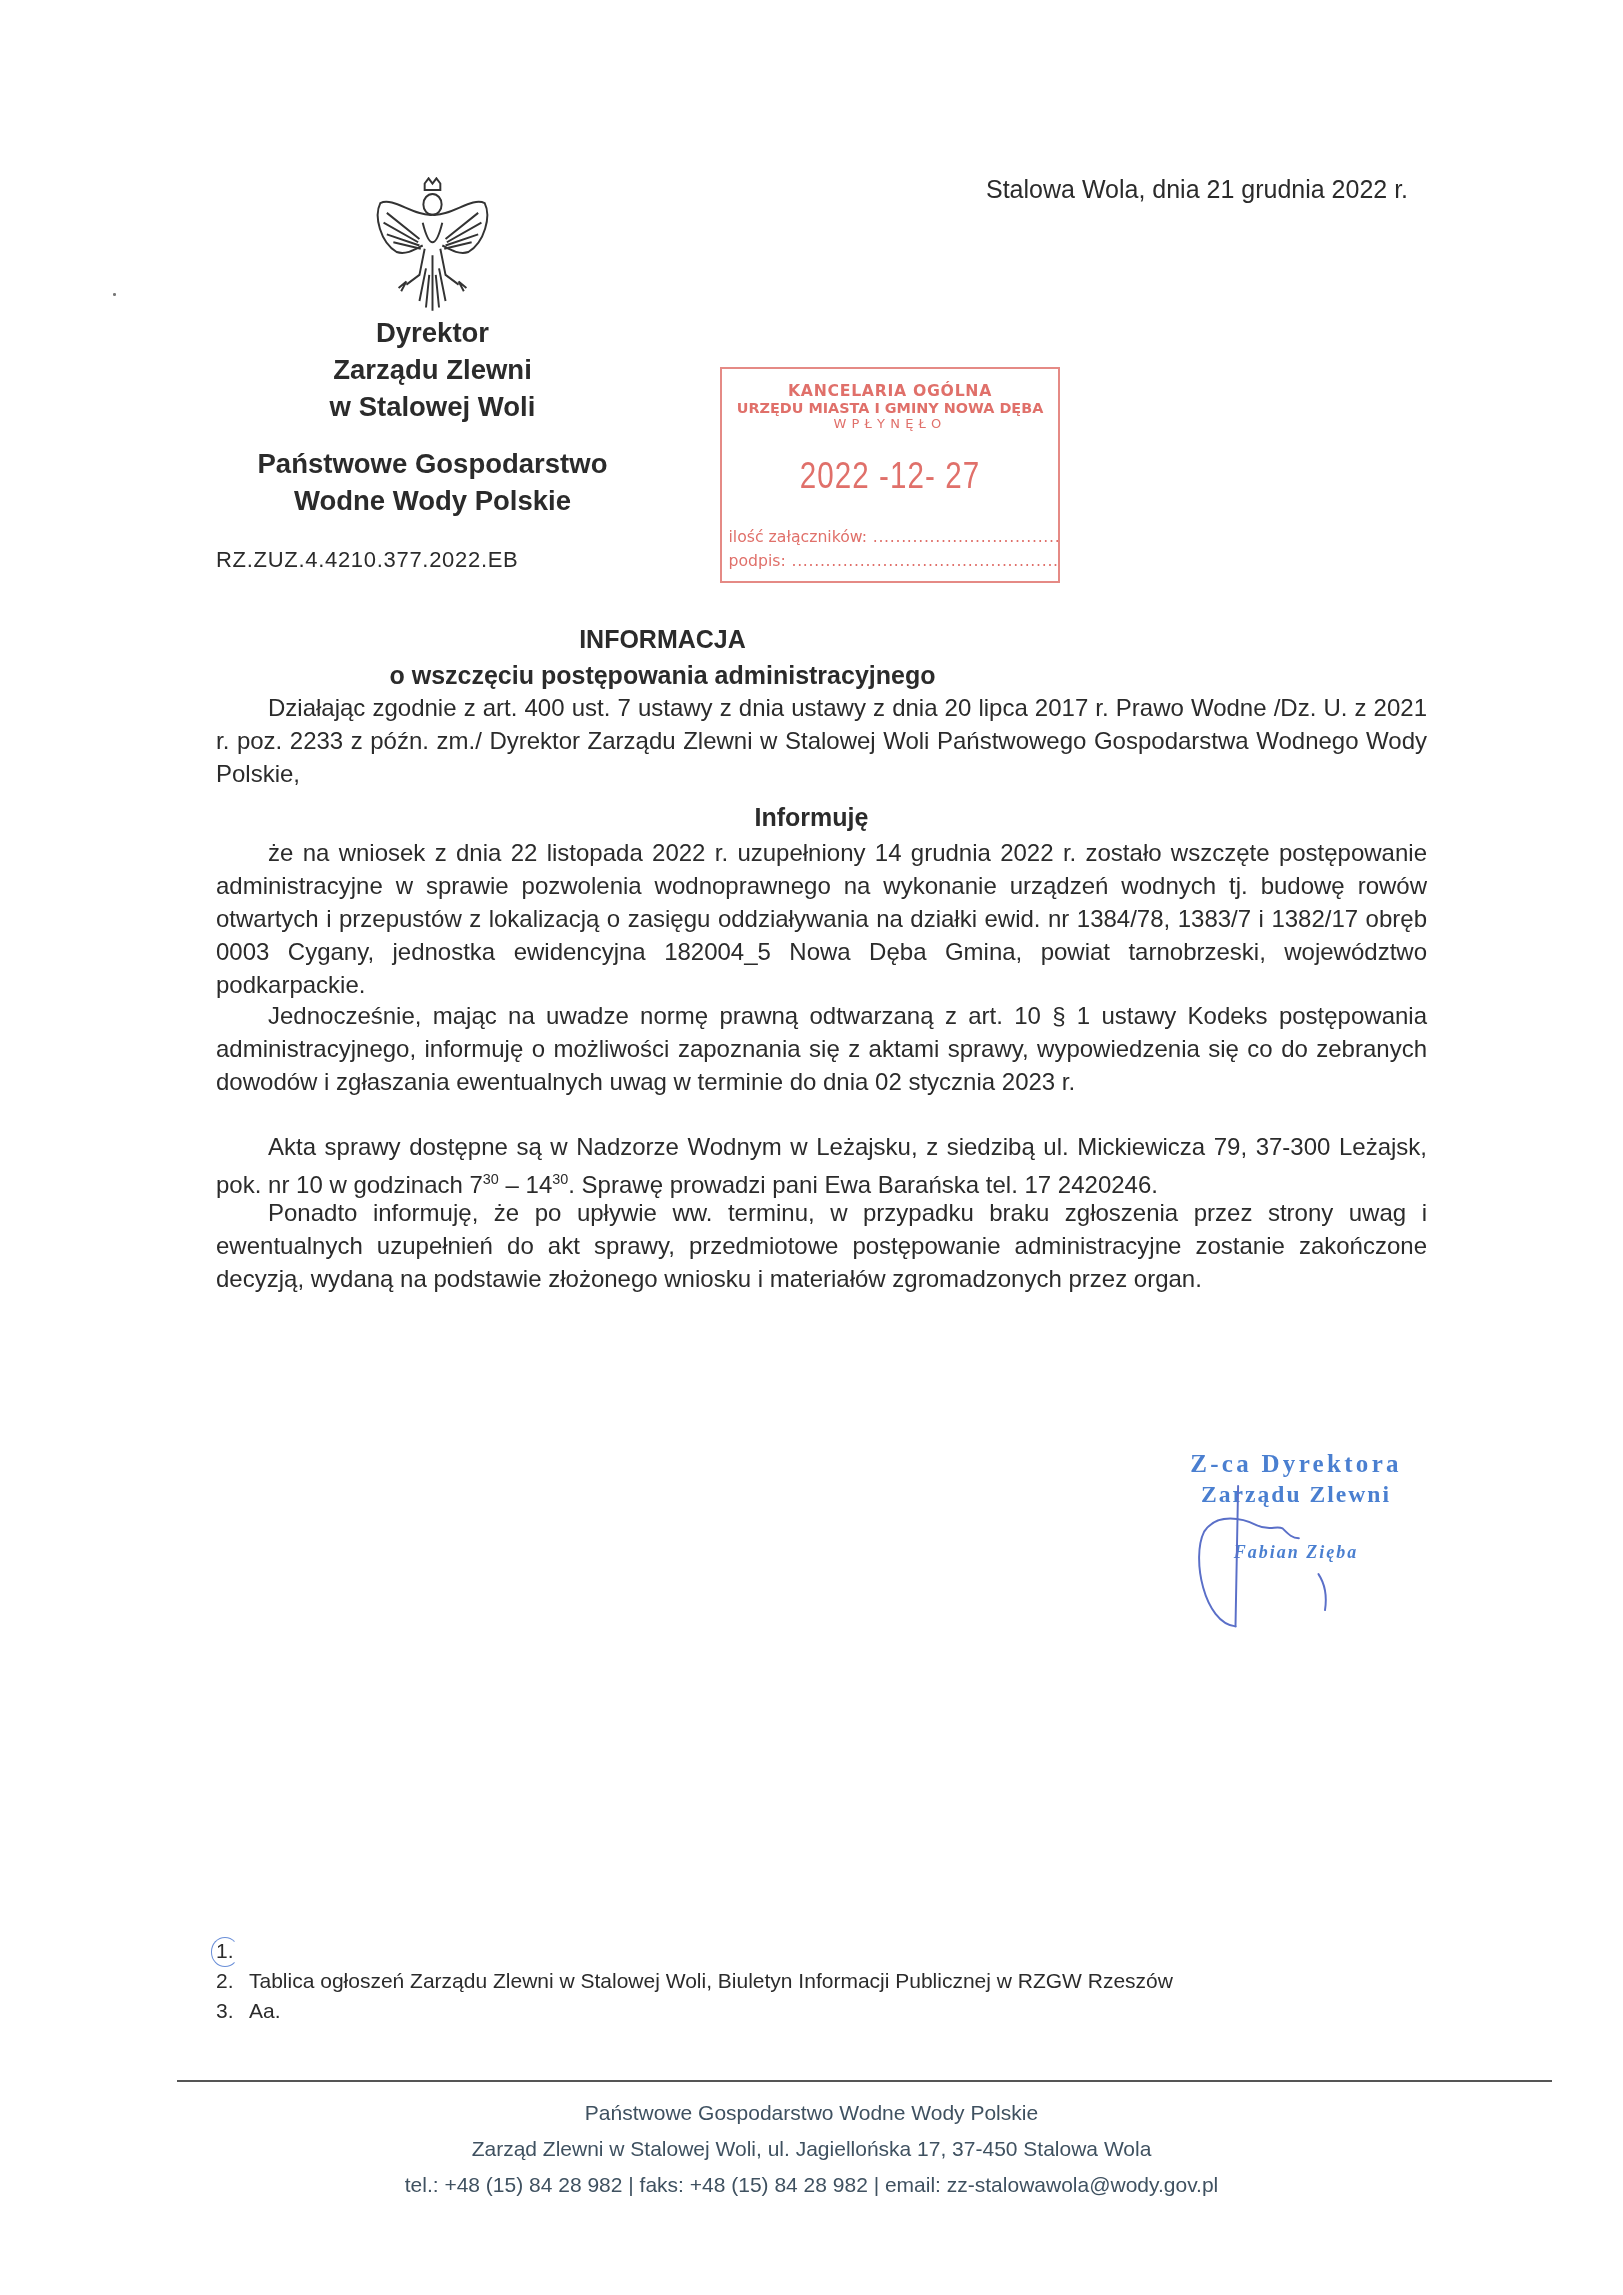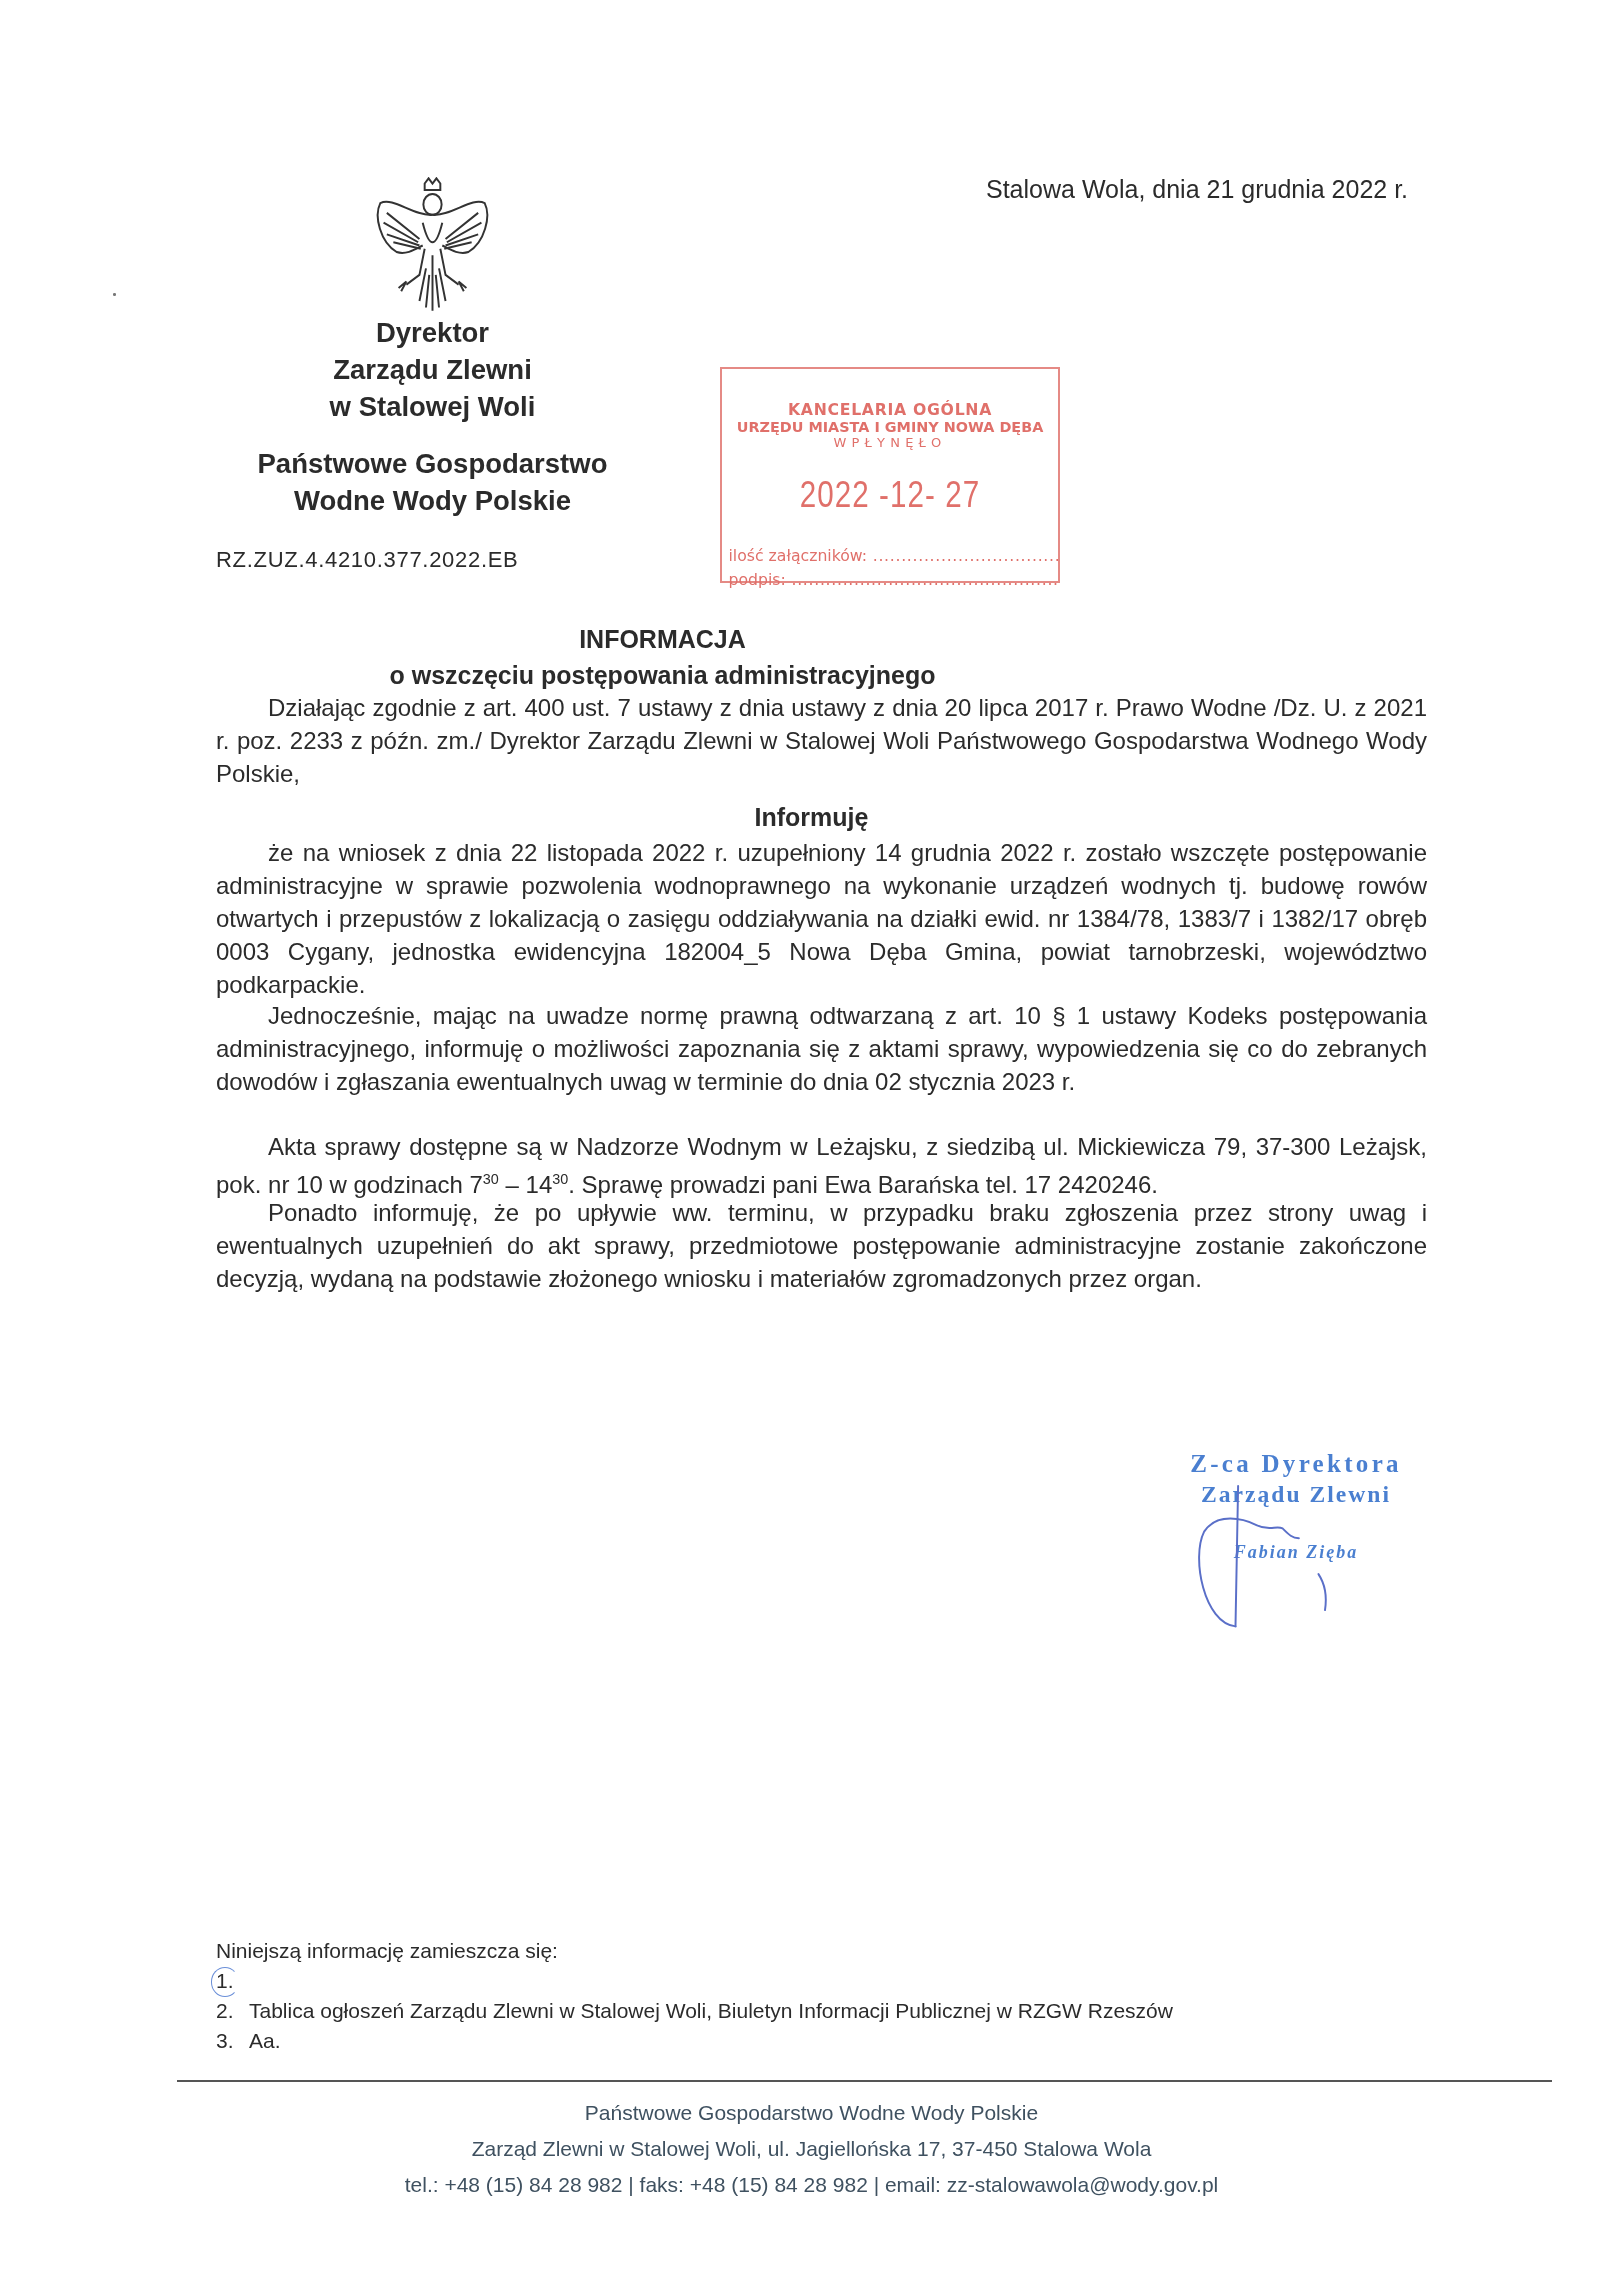--- a/index.html
+++ b/index.html
@@ -12,21 +12,21 @@
     .date-line { left: 986px; top: 175px; font-size: 25px; }
     .emblem { left: 367px; top: 177px; width: 131px; height: 137px; }
     .org-block { left: 249px; top: 314px; width: 367px; text-align: center; font-weight: bold; font-size: 27.5px; line-height: 37px; }
     .org-block .gap { height: 19.6px; }
     .refno { left: 216px; top: 547px; font-size: 22px; letter-spacing: 0.7px; }
     .stamp {
       left: 720px; top: 367px; width: 340px; height: 216px;
       border: 2px solid #e58a85; color: #e0706a; box-sizing: border-box;
       font-family: "DejaVu Sans", sans-serif; text-align: center;
     }
-    .stamp .l1 { margin-top: 31px; font-size: 15.7px; font-weight: bold; letter-spacing: 0.7px; }
+    .stamp .l1 { margin-top: 12px; font-size: 15.7px; font-weight: bold; letter-spacing: 0.7px; }
     .stamp .l2 { font-size: 14.4px; font-weight: bold; }
     .stamp .l3 { font-size: 13px; letter-spacing: 5.2px; }
     .stamp .sdate { font-family: "Liberation Sans Narrow", "Liberation Sans", sans-serif; font-size: 37px; margin-top: 23.6px; letter-spacing: 1.3px; transform: scaleX(0.8); }
     .stamp .field { text-align: left; font-size: 15.7px; padding-left: 6.5px; margin-top: 5.2px; white-space: nowrap; overflow: hidden; }
     .stamp .field .dots { letter-spacing: 0.7px; }
     .stamp .field1 { margin-top: 30px; }
     .title { left: 0; width: 1325px; text-align: center; font-weight: bold; font-size: 25px; }
     .title1 { top: 625px; }
     .title2 { top: 661px; }
     .para {
@@ -118,21 +118,20 @@
 
 <svg class="abs signature" viewBox="0 0 300 230">
   <g fill="none" stroke="#5a6fc8" stroke-width="3" stroke-linecap="round">
     <path d="M92 10 L88 225"></path>
     <path d="M88 225 C40 220 20 120 40 80 C60 50 100 60 120 70 C140 80 150 70 160 75 C170 85 175 90 185 90"></path>
     <path d="M215 145 C225 160 228 180 225 200"></path>
   </g>
 </svg>
 
 <div class="abs distrib">
-  <div>Niniejszą informację zamieszcza się:</div>
   <ol>
     <li>
         <span class="num"><span class="circle"></span><span>1.</span></span>
       </li>
     <li>
         <span class="num">2.</span>
         <span>Tablica ogłoszeń Zarządu Zlewni w Stalowej Woli, Biuletyn Informacji Publicznej w RZGW Rzeszów</span>
       </li>
     <li>
         <span class="num">3.</span>

